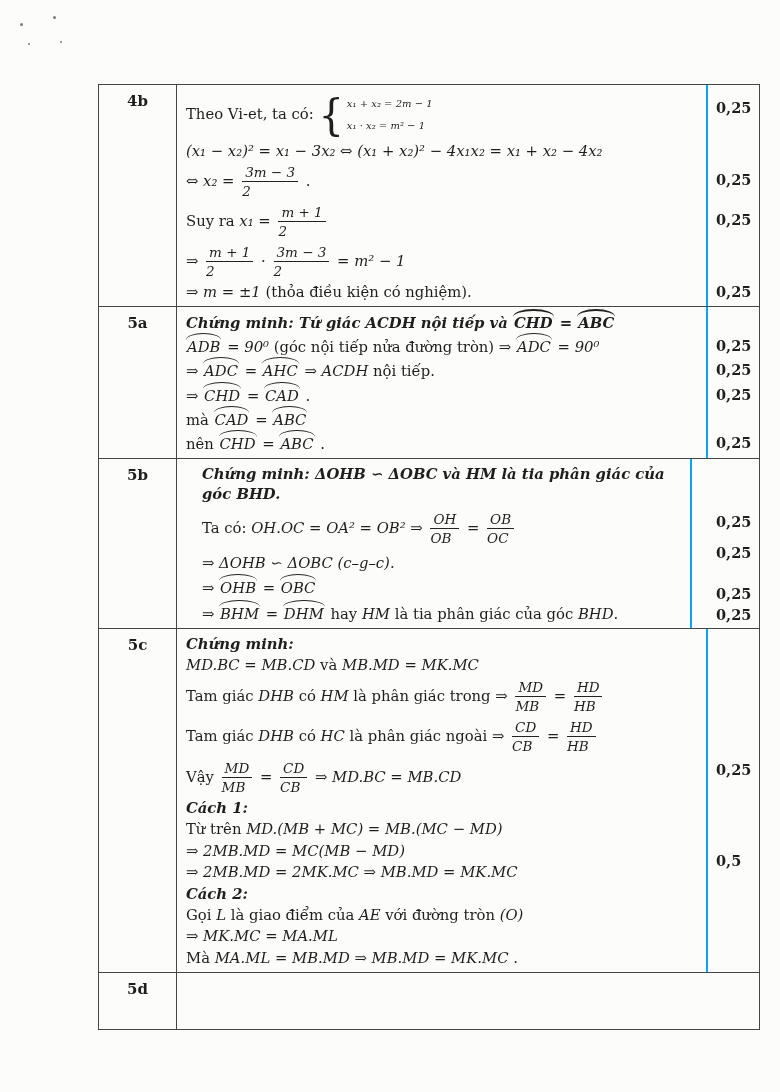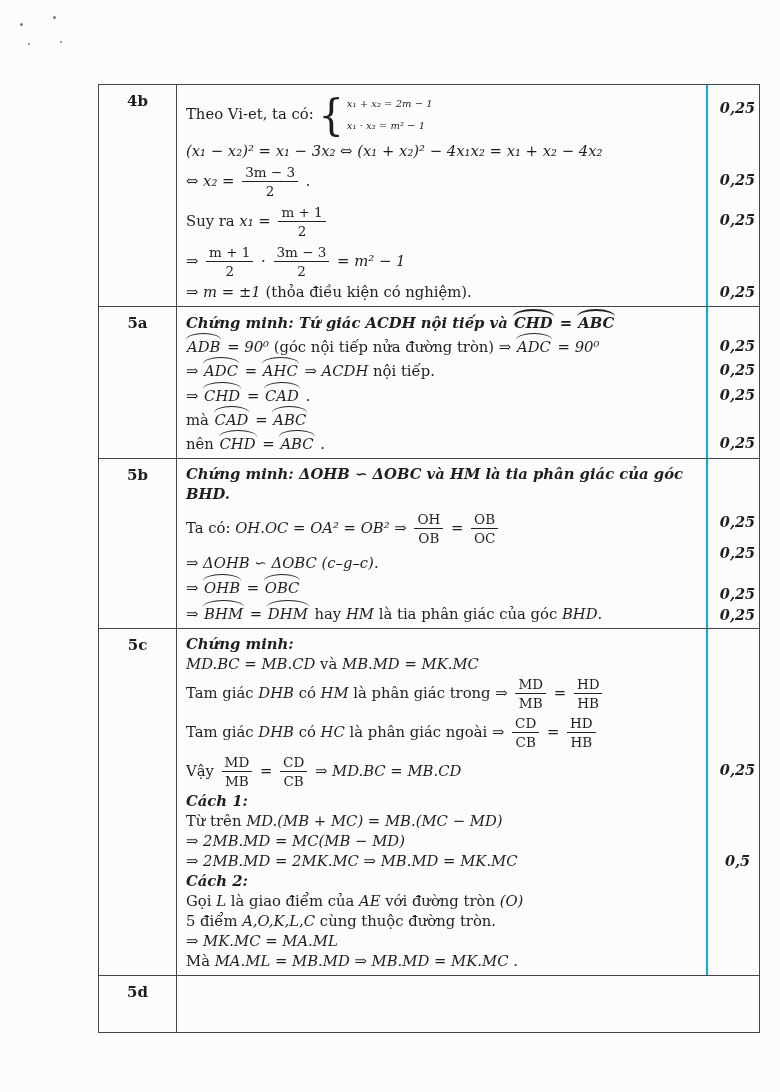--- a/index.html
+++ b/index.html
@@ -43,23 +43,21 @@
     justify-content:space-between;
   }
   .cell-score{
     position:relative;
     font-weight:bold;
     font-size:14.5px;
     box-sizing:border-box;
   }
   .score{
     position:absolute;left:8px;right:0;
-    text-align:center;
     white-space:nowrap;
-    font-style:italic;
   }
 
   .line{font-size:14.8px;line-height:20px;white-space:nowrap;}
   .line.wrap{white-space:normal;}
   .line.tall{padding:2px 0;}
   .seg-t{font-style:normal;}
   .seg-i{font-style:italic;}
   .seg-b{font-style:italic;font-weight:bold;}
 
   .hat{
@@ -72,22 +70,23 @@
     content:"";
     position:absolute;left:0;right:1px;top:-3px;height:6px;
     border-top:1.5px solid #222;
     border-radius:50% 50% 0 0 / 100% 100% 0 0;
   }
   .seg-b.hat::before{border-top-width:2px;}
 
   .frac{
     display:inline-flex;
     flex-direction:column;
-    align-items:center;
+    align-items:flex-start;
     vertical-align:middle;
+    font-style:italic;
     font-size:13.5px;
     line-height:16px;
     padding:0 2px;
     margin:0 1px;
   }
   .frac .num{border-bottom:1px solid #222;padding:0 3px 1px 3px;}
   .frac .den{padding-top:1px;}
 
   .sys{
     display:inline-flex;
@@ -163,21 +162,21 @@
           <div class="line"><span class="seg-t">mà </span><span class="hat">CAD</span><span class="seg-i"> = </span><span class="hat">ABC</span></div>
           <div class="line"><span class="seg-t">nên </span><span class="hat">CHD</span><span class="seg-i"> = </span><span class="hat">ABC</span><span class="seg-t"> .</span></div>
         </div>
         <div class="cell-score">
           <div class="score" style="top: 30px;">0,25</div>
           <div class="score" style="top: 54px;">0,25</div>
           <div class="score" style="top: 79px;">0,25</div>
           <div class="score" style="top: 127px;">0,25</div>
         </div>
       </div>
-      <div class="t-row" style="min-height: 170px;">
+      <div class="t-row" style="min-height: 170px; gap: 16px;">
         <div class="cell-id">5b</div>
         <div class="cell-content">
           <div class="line wrap"><span class="seg-b">Chứng minh: ΔOHB ∽ ΔOBC và HM là tia phân giác của góc BHD.</span></div>
           <div class="line tall"><span class="seg-t">Ta có: </span><span class="seg-i">OH.OC = OA² = OB² ⇒ </span><span class="frac">
               <span class="num">OH</span>
               <span class="den">OB</span>
             </span><span class="seg-i"> = </span><span class="frac">
               <span class="num">OB</span>
               <span class="den">OC</span>
             </span></div>
@@ -217,21 +216,20 @@
             </span><span class="seg-i"> = </span><span class="frac">
               <span class="num">CD</span>
               <span class="den">CB</span>
             </span><span class="seg-i"> ⇒ MD.BC = MB.CD</span></div>
           <div class="line"><span class="seg-b">Cách 1:</span></div>
           <div class="line"><span class="seg-t">Từ trên  </span><span class="seg-i">MD.(MB + MC) = MB.(MC − MD)</span></div>
           <div class="line"><span class="seg-i">⇒ 2MB.MD = MC(MB − MD)</span></div>
           <div class="line"><span class="seg-i">⇒ 2MB.MD = 2MK.MC  ⇒ MB.MD = MK.MC</span></div>
           <div class="line"><span class="seg-b">Cách 2:</span></div>
           <div class="line"><span class="seg-t">Gọi </span><span class="seg-i">L</span><span class="seg-t"> là giao điểm của </span><span class="seg-i">AE</span><span class="seg-t"> với đường tròn </span><span class="seg-i">(O)</span></div>
-          <div class="line"><span class="seg-t">5 điểm  </span><span class="seg-i">A,O,K,L,C</span><span class="seg-t"> cùng thuộc đường tròn.</span></div>
           <div class="line"><span class="seg-i">⇒ MK.MC = MA.ML</span></div>
           <div class="line"><span class="seg-t">Mà </span><span class="seg-i">MA.ML = MB.MD  ⇒  MB.MD = MK.MC</span><span class="seg-t"> .</span></div>
         </div>
         <div class="cell-score">
           <div class="score" style="top: 132px;">0,25</div>
           <div class="score" style="top: 223px;">0,5</div>
         </div>
       </div>
       <div class="t-row" style="min-height: 56px;">
         <div class="cell-id">5d</div>

